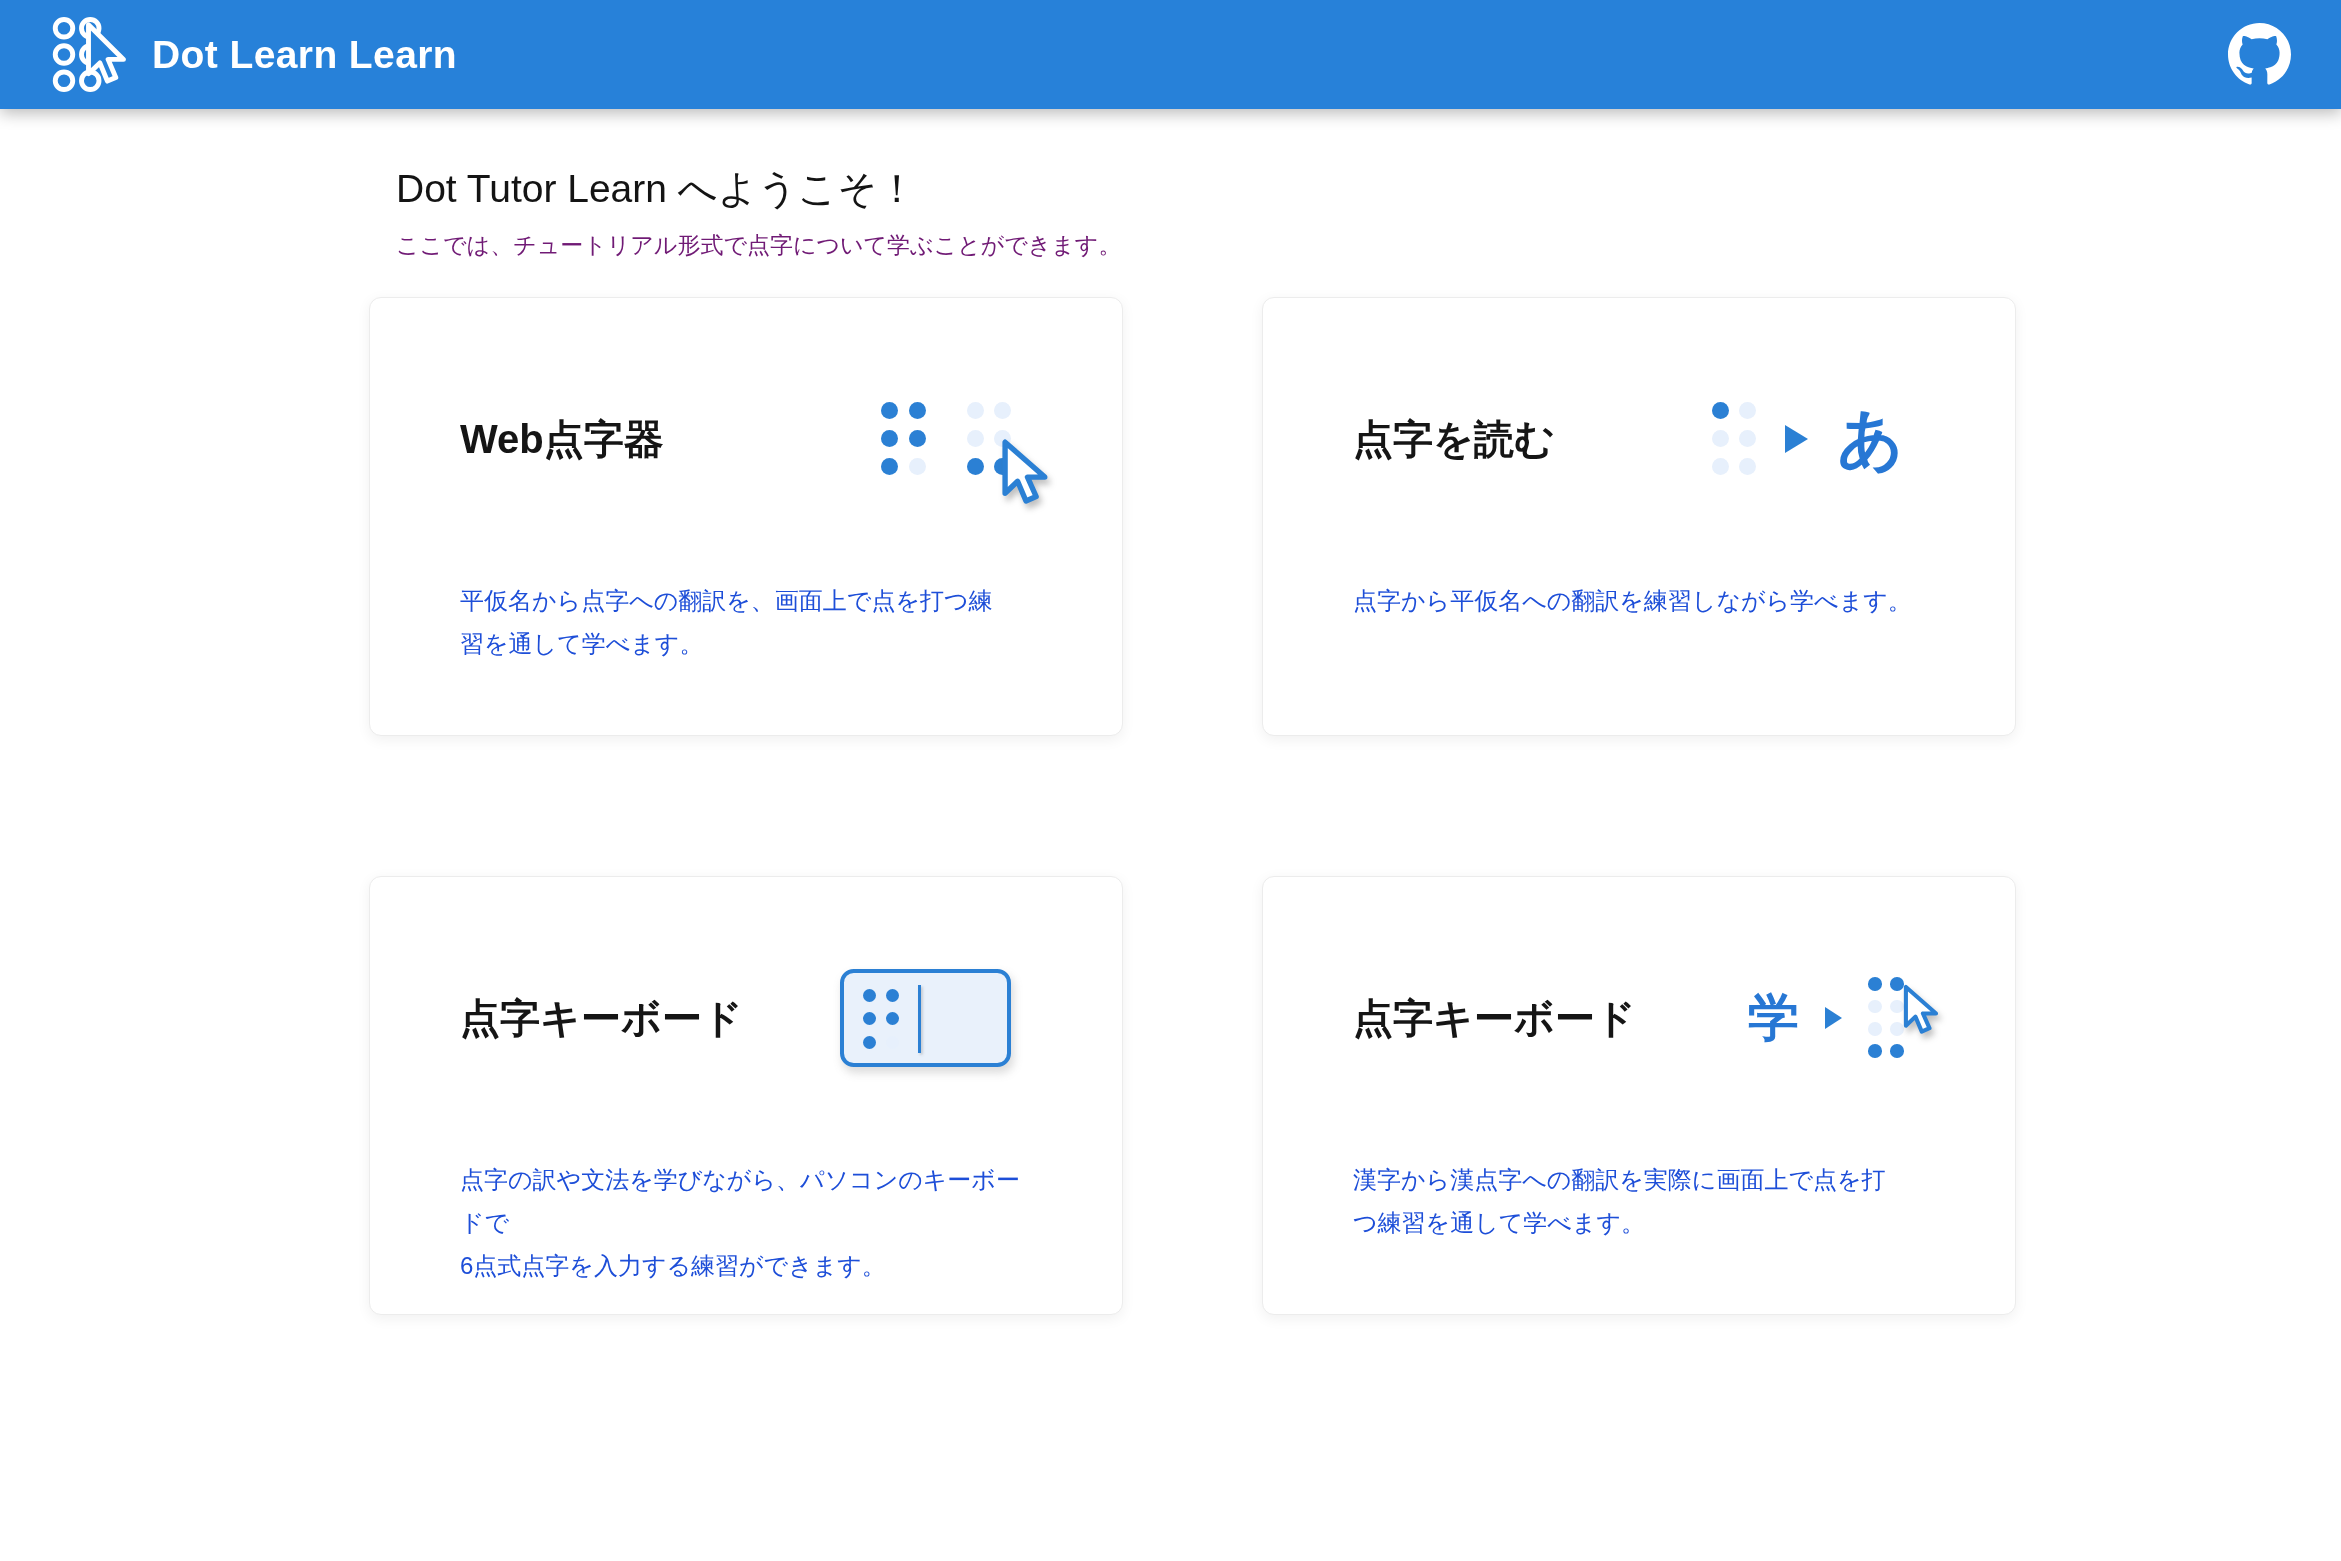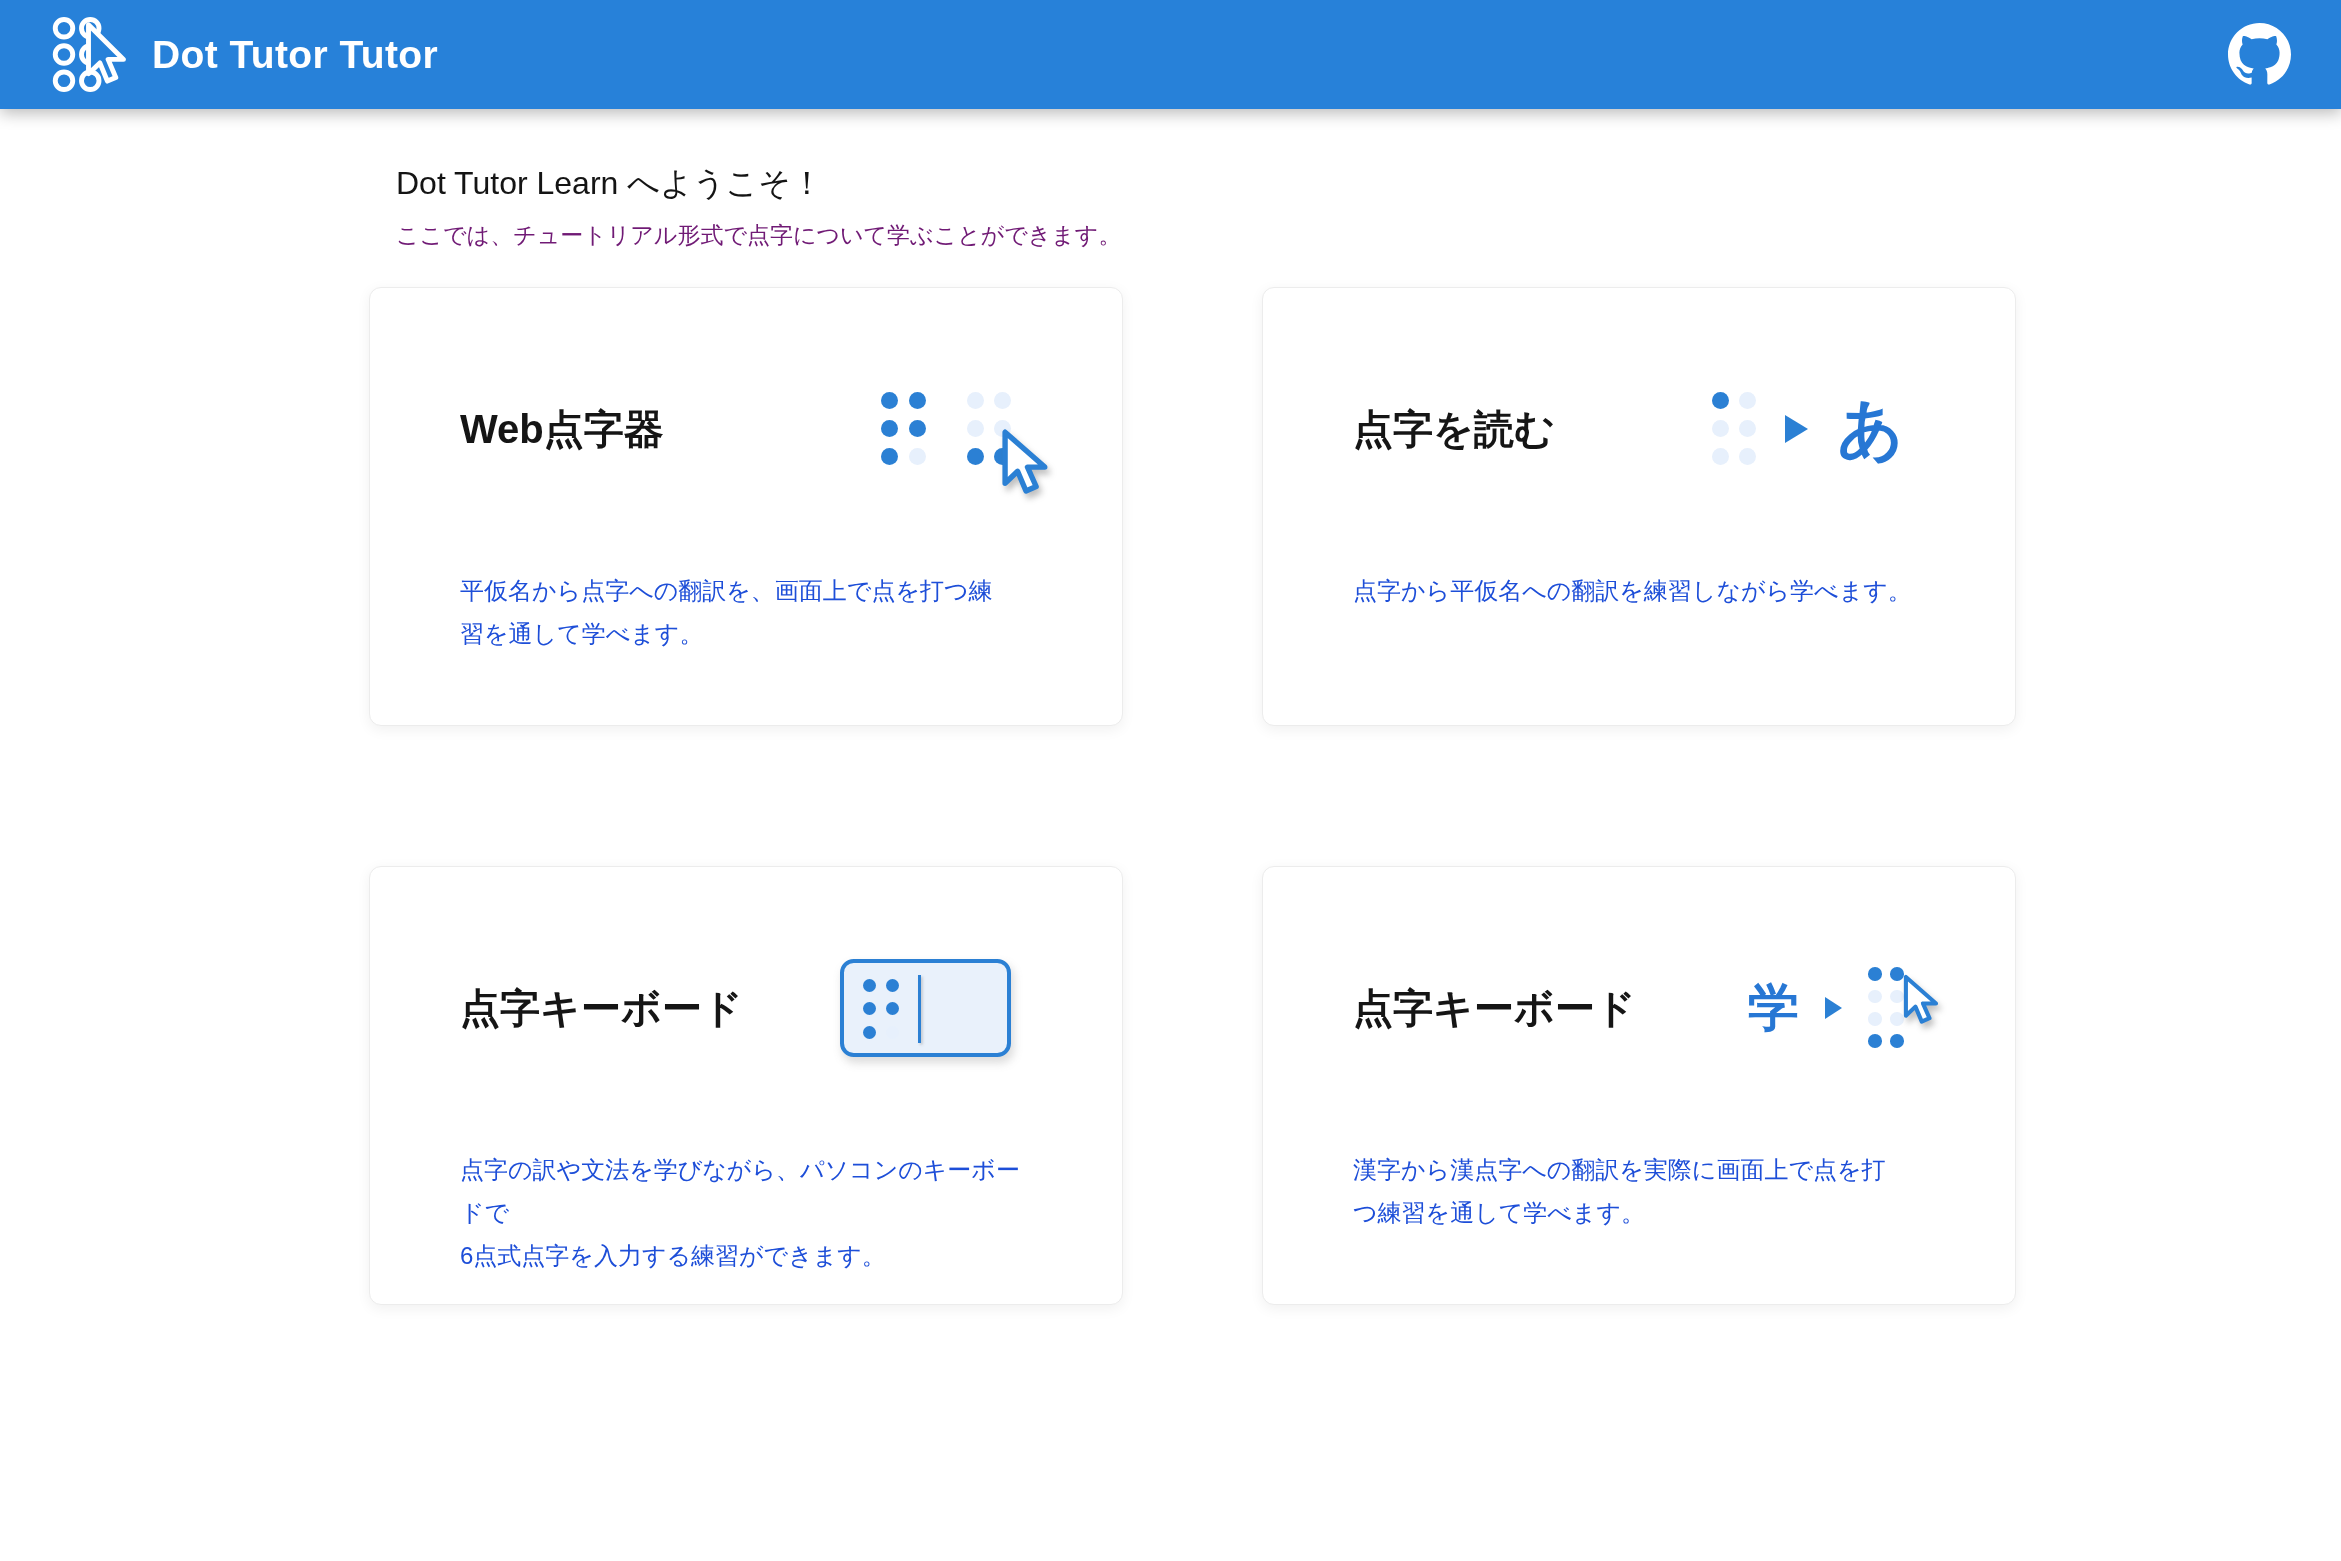--- a/index.html
+++ b/index.html
@@ -16,21 +16,21 @@
     box-shadow:0 5.1px 15.4px rgba(0,0,0,.28);
   }
   .brand{display:flex;align-items:center;gap:19px;cursor:pointer;}
   .logo{width:82px;height:77px;display:block;}
   .brand-title{color:#ffffff;font-size:39px;font-weight:700;letter-spacing:0.4px;}
   .github{margin-left:auto;width:63px;height:63px;display:block;cursor:pointer;}
   .github svg{width:100%;height:100%;fill:#ffffff;display:block;}
 
   
   .main{padding-left:369px;}
-  .page-title{margin:53px 0 0 27px;font-size:32px;font-weight:400;color:#141414;}
+  .page-title{margin:53px 0 0 27px;font-size:39px;font-weight:400;color:#141414;}
   .page-subtitle{margin:13.7px 0 0 27px;font-size:23px;font-weight:400;color:#701a75;}
 
   .grid{
     margin-top:36px;display:grid;
     grid-template-columns:754px 754px;column-gap:139px;row-gap:140px;
   }
   .card{
     width:754px;height:439px;box-sizing:border-box;background:#ffffff;
     border:0.9px solid #ececec;border-radius:12px;
     box-shadow:0 3.4px 13.7px rgba(0,0,0,.06);cursor:pointer;overflow:visible;
@@ -97,21 +97,21 @@
       <g fill="none" stroke="#ffffff" stroke-width="2.8">
         <circle cx="7" cy="7" r="5"></circle>
           <circle cx="7" cy="22" r="5"></circle>
           <circle cx="7" cy="37" r="5"></circle>
         <circle cx="22" cy="7" r="5"></circle>
           <circle cx="22" cy="22" r="5"></circle>
           <circle cx="22" cy="37" r="5"></circle>
       </g>
       <path d="M21 5 L21 33 L27.5 26.8 L31.8 37.2 L36.6 35.1 L32.2 24.8 L41 24.8 Z" fill="#2781d9" stroke="#ffffff" stroke-width="2.8" stroke-linejoin="round"></path>
     </svg>
-    <span class="brand-title">Dot Tutor Tutor</span>
+    <span class="brand-title">Dot Learn Learn</span>
   </div>
   <a class="github">
     <svg viewBox="0 0 24 24">
       <path d="M12 0C5.37 0 0 5.37 0 12c0 5.3 3.438 9.8 8.205 11.387.6.11.82-.26.82-.577 0-.285-.01-1.04-.016-2.04-3.338.725-4.042-1.61-4.042-1.61-.546-1.387-1.333-1.757-1.333-1.757-1.09-.745.082-.73.082-.73 1.205.085 1.84 1.238 1.84 1.238 1.07 1.834 2.807 1.304 3.492.997.108-.775.418-1.305.762-1.605-2.665-.3-5.467-1.332-5.467-5.93 0-1.31.468-2.382 1.235-3.22-.123-.304-.535-1.524.117-3.176 0 0 1.008-.322 3.3 1.23.957-.266 1.983-.4 3.003-.404 1.02.005 2.047.138 3.006.404 2.29-1.552 3.297-1.23 3.297-1.23.653 1.653.24 2.873.118 3.176.77.84 1.233 1.91 1.233 3.22 0 4.61-2.807 5.625-5.48 5.922.43.372.814 1.103.814 2.222 0 1.606-.015 2.898-.015 3.293 0 .32.216.694.825.576C20.565 21.796 24 17.3 24 12c0-6.63-5.37-12-12-12z"></path>
     </svg>
   </a>
 </header>
 
 <main class="main">
   <h1 class="page-title">Dot Tutor Learn へようこそ！</h1>

